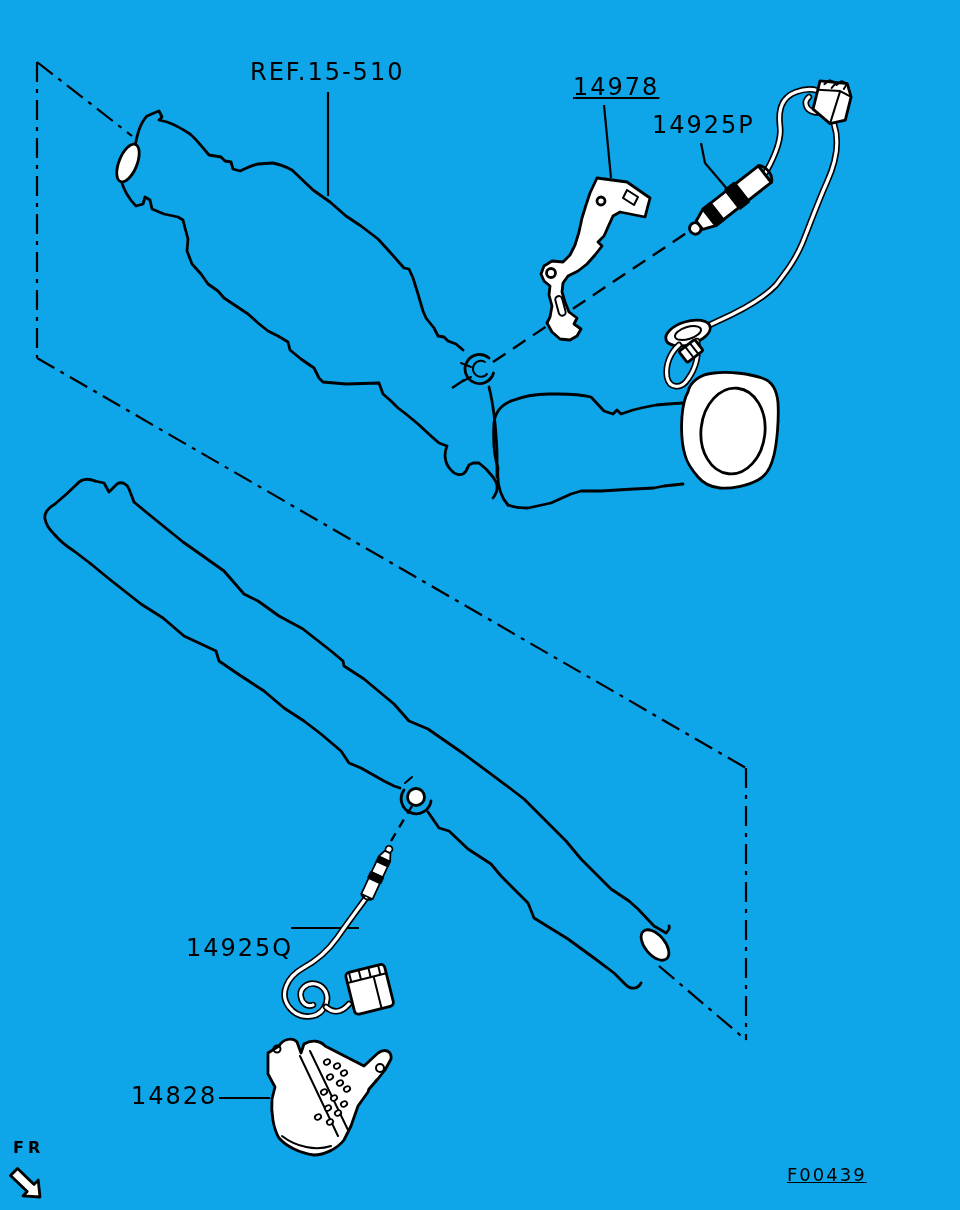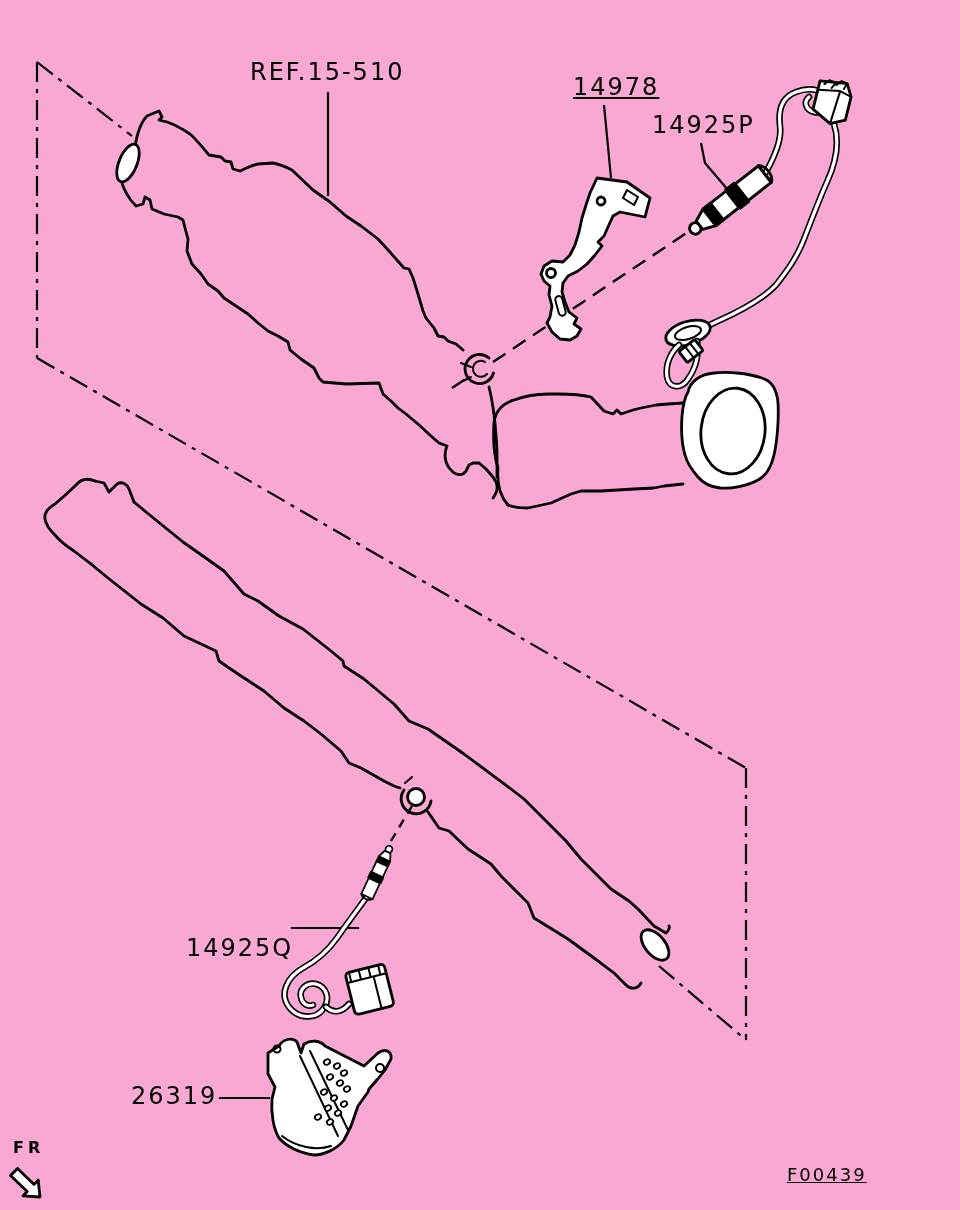--- a/index.html
+++ b/index.html
@@ -1,16 +1,16 @@
 <!DOCTYPE html>
 <html><head>
 <meta charset="utf-8">
 <style>
   html,body{margin:0;padding:0;background:#fff;}
-  #stage{position:relative;width:960px;height:1210px;background:#f9a8d4;overflow:hidden;
+  #stage{position:relative;width:960px;height:1210px;background:#0ea5e9;overflow:hidden;
          font-family:"DejaVu Sans",sans-serif;}
   #art{position:absolute;left:0;top:0;}
   .lbl{position:absolute;font-size:24px;line-height:1;color:#000;letter-spacing:2px;white-space:nowrap;}
   .lbl-fr{font-weight:bold;font-size:16px;letter-spacing:4px;}
   .lbl-code{font-size:18px;letter-spacing:2px;text-decoration:underline;}
   
   .ln{fill:none;stroke:#000;stroke-width:2.8;stroke-linecap:round;stroke-linejoin:round;}
   .lt{fill:none;stroke:#000;stroke-width:2;stroke-linecap:round;stroke-linejoin:round;}
   .wfill{fill:#fff;stroke:#000;stroke-width:2.8;stroke-linejoin:round;}
   .bfill{fill:#000;stroke:#000;stroke-width:1;}
@@ -222,16 +222,16 @@
 
     <g>
       <path class="wfill" stroke-width="2.4" d="M17.5,1168.4 L34.1,1184.4 L38.2,1180.1 L40,1197 L23.0,1195.9 L27.2,1191.6 L10.5,1175.6 Z"></path>
     </g>
   </svg>
 
   <div class="lbl" style="left:250px;top:60px;">REF.15-510</div>
   <div class="lbl" style="left:573px;top:75px;text-decoration:underline;">14978</div>
   <div class="lbl" style="left:652px;top:113px;text-align:right;">14925P</div>
   <div class="lbl" style="left:186px;top:936px;">14925Q</div>
-  <div class="lbl" style="left:131px;top:1084px;">26319</div>
+  <div class="lbl" style="left:131px;top:1084px;">14828</div>
   <div class="lbl lbl-fr" style="left:13px;top:1140px;">FR</div>
   <div class="lbl lbl-code" style="left:787px;top:1166px;">F00439</div>
 </div>
 
 </body></html>

